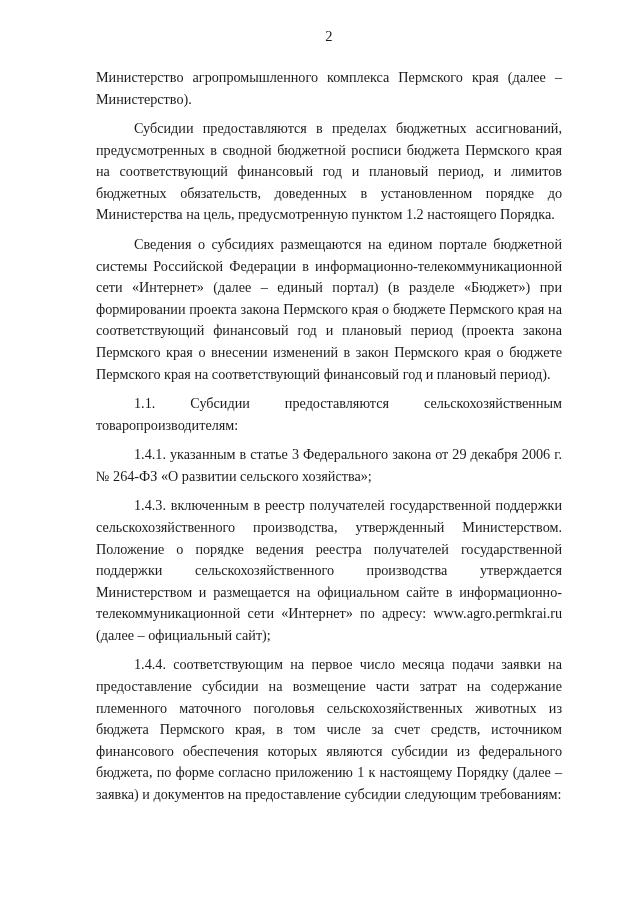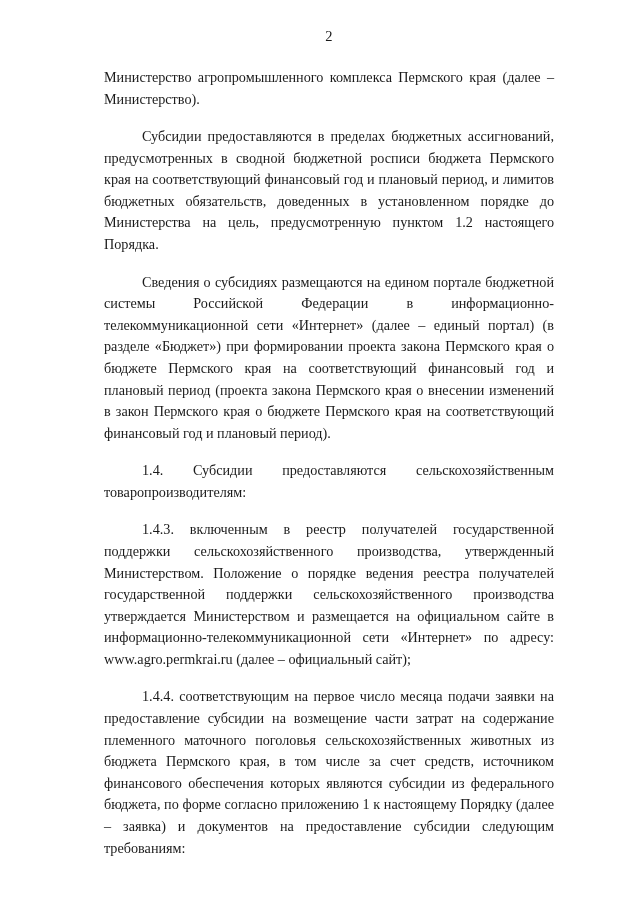--- a/index.html
+++ b/index.html
@@ -28,21 +28,21 @@
     letter-spacing: 0.2px;
   }
   .doc-body {
     font-size: 14.2px;
     line-height: 1.52;
     text-align: justify;
     text-justify: inter-word;
     hyphens: none;
   }
   .para {
-    margin: 16px;
+    margin: 8px;
     text-align: justify;
     text-align-last: left;
   }
   .para.indent {
     text-indent: 38px;
   }
   .para.noindent {
     text-indent: 0;
   }
   
@@ -52,17 +52,18 @@
 </style>
 </head>
 <body>
 
 <div class="page">
   <div class="page-number">2</div>
   <div class="doc-body">
     <p class="para noindent last-justify">Министерство агропромышленного комплекса Пермского края (далее – Министерство).</p>
     <p class="para indent">Субсидии предоставляются в пределах бюджетных ассигнований, предусмотренных в сводной бюджетной росписи бюджета Пермского края на соответствующий финансовый год и плановый период, и лимитов бюджетных обязательств, доведенных в установленном порядке до Министерства на цель, предусмотренную пунктом 1.2 настоящего Порядка.</p>
     <p class="para indent">Сведения о субсидиях размещаются на едином портале бюджетной системы Российской Федерации в информационно-телекоммуникационной сети «Интернет» (далее – единый портал) (в разделе «Бюджет») при формировании проекта закона Пермского края о бюджете Пермского края на соответствующий финансовый год и плановый период (проекта закона Пермского края о внесении изменений в закон Пермского края о бюджете Пермского края на соответствующий финансовый год и плановый период).</p>
-    <p class="para indent last-justify">1.4. Субсидии предоставляются сельскохозяйственным товаропроизводителям:</p>
+    <p class="para indent last-justify">1.1. Субсидии предоставляются сельскохозяйственным товаропроизводителям:</p>
+    <p class="para indent">1.4.1. указанным в статье 3 Федерального закона от 29 декабря 2006 г. № 264-ФЗ «О развитии сельского хозяйства»;</p>
     <p class="para indent">1.4.3. включенным в реестр получателей государственной поддержки сельскохозяйственного производства, утвержденный Министерством. Положение о порядке ведения реестра получателей государственной поддержки сельскохозяйственного производства утверждается Министерством и размещается на официальном сайте в информационно-телекоммуникационной сети «Интернет» по адресу: www.agro.permkrai.ru (далее – официальный сайт);</p>
     <p class="para indent">1.4.4. соответствующим на первое число месяца подачи заявки на предоставление субсидии на возмещение части затрат на содержание племенного маточного поголовья сельскохозяйственных животных из бюджета Пермского края, в том числе за счет средств, источником финансового обеспечения которых являются субсидии из федерального бюджета, по форме согласно приложению 1 к настоящему Порядку (далее – заявка) и документов на предоставление субсидии следующим требованиям:</p>
   </div>
 </div>
 
 </body></html>

